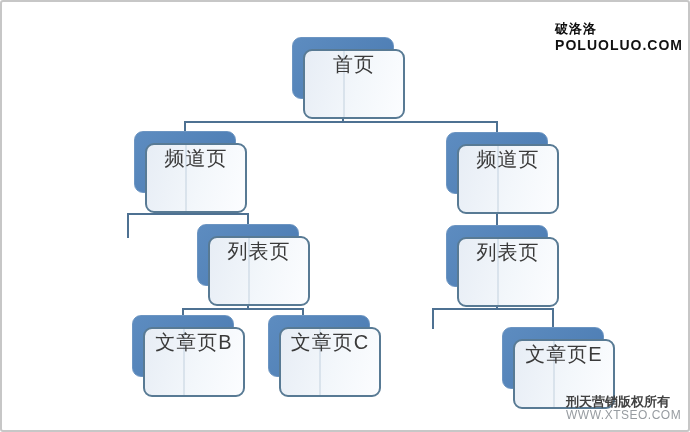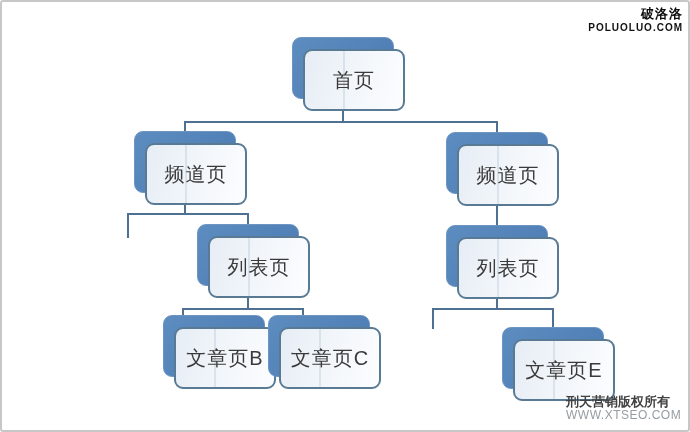--- a/index.html
+++ b/index.html
@@ -39,50 +39,50 @@
   
   .node{position:absolute;width:113px;height:74px;z-index:2;}
   .node .shadow{
     position:absolute;left:0;top:0;width:102px;height:62px;
     background:linear-gradient(135deg,#5d8cc0 0%,#4a7ab1 100%);
     border:1px solid #6c95c2;
     border-radius:9px;
     box-sizing:border-box;
   }
   .node .card{
-    position:absolute;left:11px;top:12px;width:102px;height:62px;
+    position:absolute;left:11px;top:12px;width:102px;height:70px;
     background:linear-gradient(105deg,#e7edf5 0%,#f3f7fb 55%,#fcfdff 100%);
     border:2px solid #587a94;
     border-radius:9px;
     box-sizing:border-box;
-    display:flex;align-items:center;justify-content:center;
+    display:flex;align-items:flex-start;justify-content:center;
   }
   .node .card::before{               
     content:"";position:absolute;left:38px;top:0;bottom:0;width:2px;
     background:rgba(100,135,170,0.16);
   }
   .node .label{
     position:relative;
     font-size:20px;color:#3a3a3a;letter-spacing:1px;white-space:nowrap;
   }
   .n-home{left:290px;top:35px;}
   .n-channel-left{left:132px;top:129px;}
   .n-channel-right{left:444px;top:130px;}
   .n-article-a{left:75px;top:222px;}
   .n-list-left{left:195px;top:222px;}
   .n-list-right{left:444px;top:223px;}
-  .n-article-b{left:130px;top:313px;margin-left:31px;}
+  .n-article-b{left:130px;top:313px;}
   .n-article-c{left:250px;top:313px;margin-left:16px;}
   .n-article-d{left:380px;top:313px;}
   .n-article-e{left:500px;top:313px;margin-top:12px;}
 
   
-  .wm-top{position:absolute;top:5px;right:5px;text-align:right;z-index:3;line-height:1.15;}
+  .wm-top{position:absolute;top:20px;right:5px;text-align:left;z-index:3;line-height:1.15;}
   .wm-top .wm-name{font-size:13px;font-weight:bold;color:#0d0d0d;letter-spacing:1px;}
-  .wm-top .wm-url{font-size:10px;font-weight:bold;color:#111111;letter-spacing:1px;}
+  .wm-top .wm-url{font-size:14px;font-weight:bold;color:#111111;letter-spacing:1px;}
   .wm-bottom{position:absolute;left:564px;top:393px;text-align:left;z-index:3;line-height:1.1;}
   .wm-bottom .wm-name{font-size:13px;font-weight:bold;color:#414141;}
   .wm-bottom .wm-url{font-size:12px;font-family:Liberation Sans, sans-serif;color:#979ca1;letter-spacing:0.5px;}
 </style>
 </head>
 <body>
 
 <div class="screen">
 
   <div class="seg v s1"></div>

